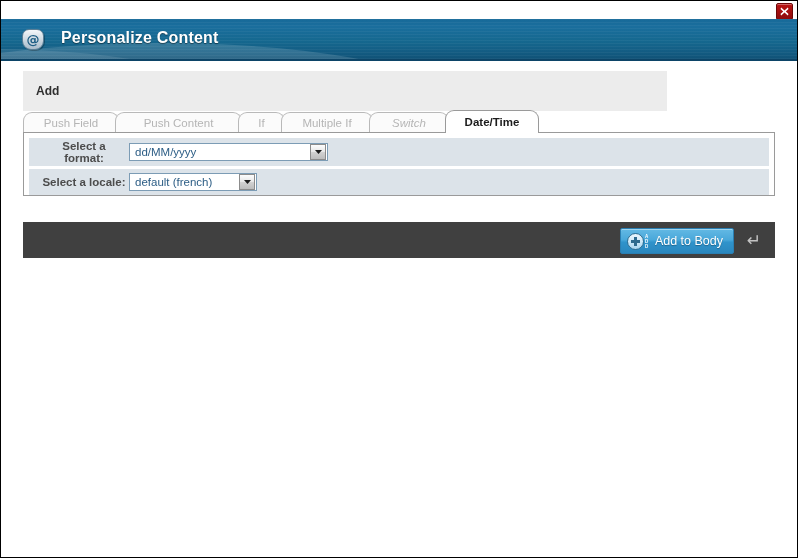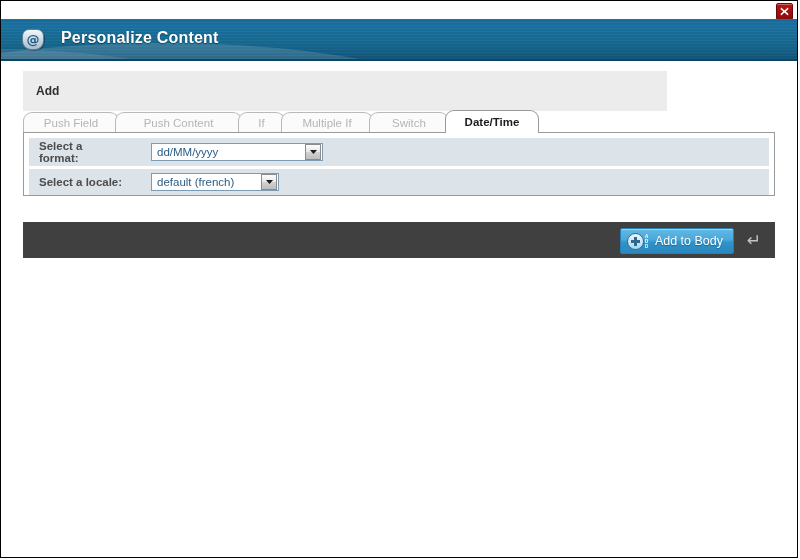--- a/index.html
+++ b/index.html
@@ -197,27 +197,28 @@
     width: 100%;
     height: 26px;
     background: #dce3e9;
     display: flex;
     align-items: center;
   }
   .form-row.tall { height: 28px; }
   .form-row + .form-row { margin-top: 3px; }
 
   .row-label {
-    width: 122px;
+    width: 100px;
     padding-left: 10px;
     box-sizing: border-box;
     font-size: 11.5px;
     font-weight: bold;
     color: #4c4c4c;
     line-height: 12px;
+    text-align: center;
   }
 
   
   .select {
     position: relative;
     height: 18px;
     box-sizing: border-box;
     border: 1px solid #7c9cb5;
     background: #ffffff;
     display: flex;
@@ -236,21 +237,21 @@
     height: 16px;
     margin: 0 1px 0 0;
     background: linear-gradient(180deg, #fdfdfd 0%, #e7e7e7 48%, #d2d2d2 52%, #bdbdbd 100%);
     border: 1px solid #8c8c8c;
     display: flex;
     align-items: center;
     justify-content: center;
     box-sizing: border-box;
   }
   .select .sel-arrow svg { display:block; }
-  #select-format { width: 172px; justify-content: space-between; }
+  #select-format { width: 199px; justify-content: space-between; }
   #select-locale { width: 128px; }
 
   
   .actionbar {
     position: absolute;
     left: 22px; top: 161px;
     width: 752px; height: 36px;
     background: #404040;
   }
   .add-button {
@@ -360,21 +361,21 @@
         </div>
         <div class="tab" style="left: 92px; width: 127px;">
           <span>Push Content</span>
         </div>
         <div class="tab" style="left: 215px; width: 47px;">
           <span>If</span>
         </div>
         <div class="tab" style="left: 258px; width: 92px;">
           <span>Multiple If</span>
         </div>
-        <div class="tab" style="left: 346px; width: 80px;">
+        <div class="tab" style="left: 346px; width: 80px; font-style: italic;">
           <span>Switch</span>
         </div>
         <div class="tab active" style="left: 422px; width: 94px;">
           <span>Date/Time</span>
         </div>
       </div>
 
     <div class="panel">
 
       <div class="form-row tall">

